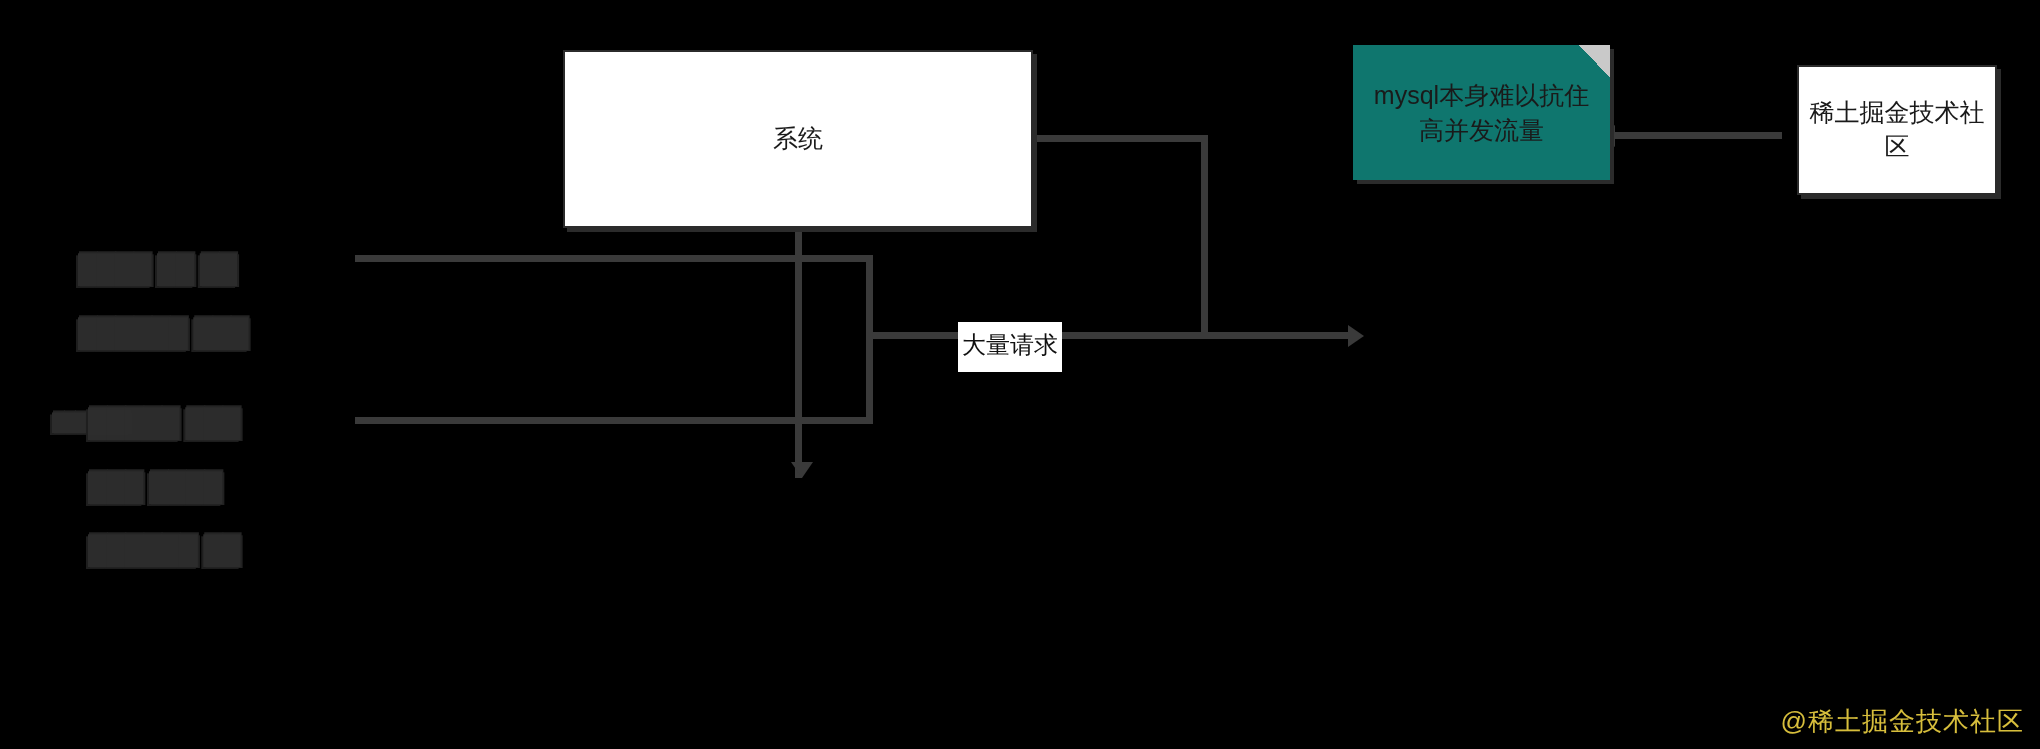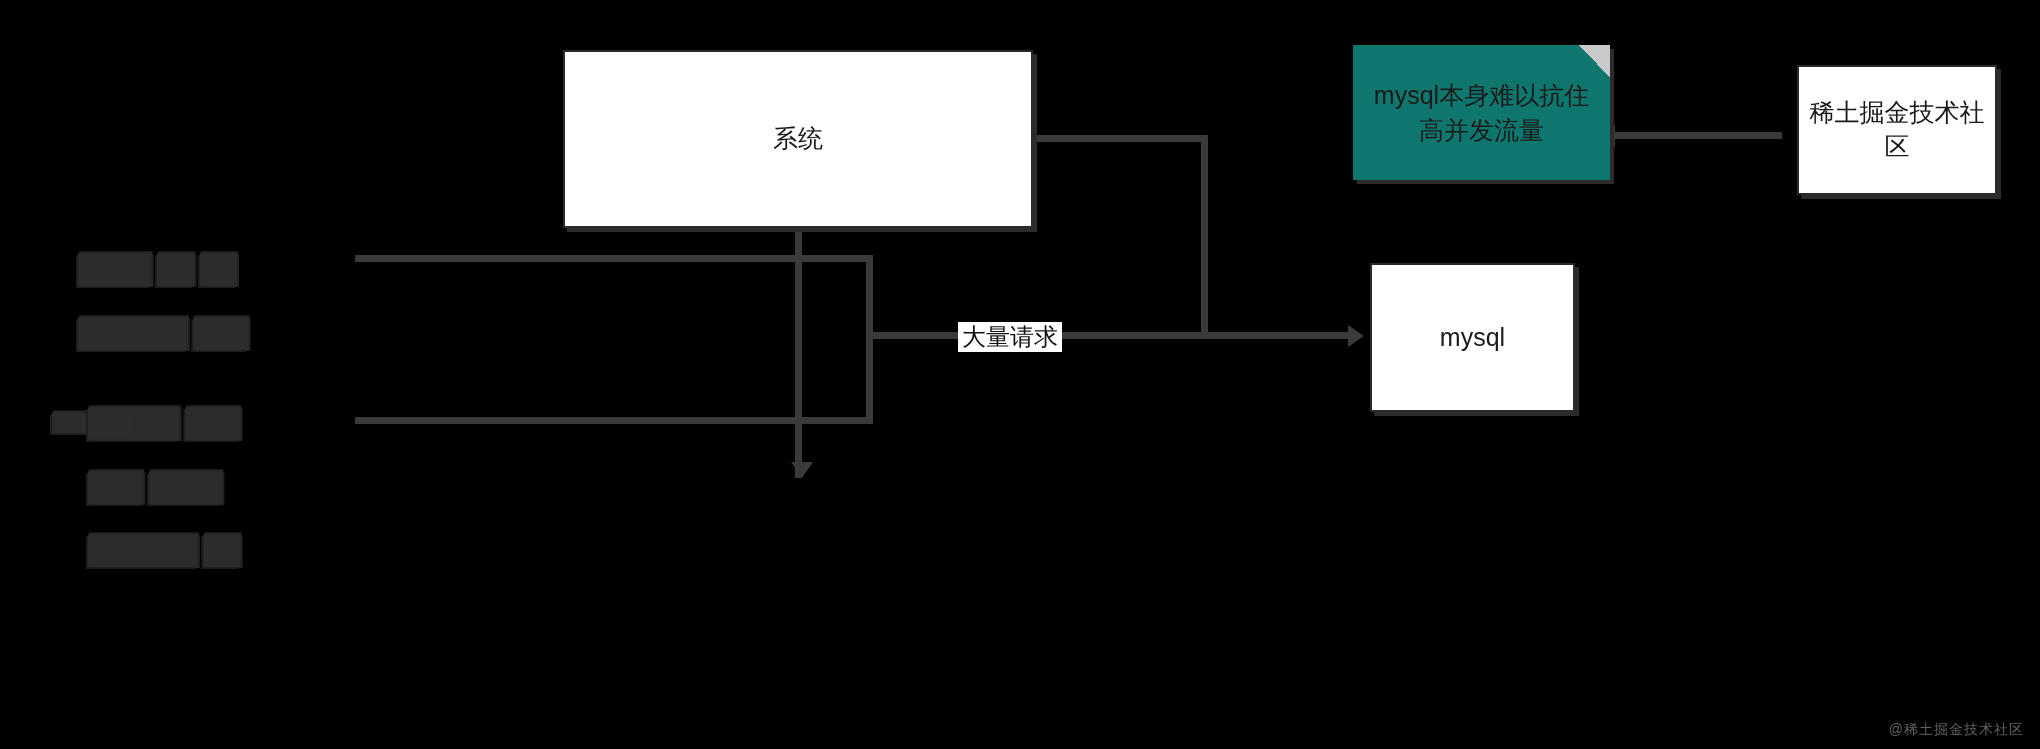--- a/index.html
+++ b/index.html
@@ -74,43 +74,44 @@
     border-top:16px solid #3a3a3a;
   }
 
   
   .edge-label{
     position:absolute;
     background:#ffffff;
     color:#111111;
     font-size:24px;
     line-height:1.15;
-    padding:1px 4px;
+    padding:11px 4px;
     white-space:nowrap;
+    font-family:Liberation Mono, monospace;
   }
 
   
   .redacted{
     position:absolute;
     color:#2e2e2e;
     font-size:27px;
     line-height:1.18;
     letter-spacing:-1px;
     text-align:left;
     white-space:pre-wrap;
     filter:blur(0.4px);
     text-shadow:2px 1px 0 #242424, -2px 2px 0 #1f1f1f, 1px -2px 0 #262626;
     opacity:.97;
   }
   .redacted .sub{font-size:17px;display:block;}
 
   
   #watermark{
     position:absolute;right:16px;bottom:10px;
-    color:#737373;font-size:14px;letter-spacing:1px;
+    color:#fde047;font-size:26px;letter-spacing:1px;
     opacity:.85;
   }
 </style>
 </head>
 <body>
 
 <div id="stage">
 
   <div class="ln hl" style="left:355px;top:255px;width:518px;"></div>
 
@@ -130,23 +131,20 @@
   <div class="arrow-r" style="left:1348px;top:325px;"></div>
 
   <div class="ln hl" style="left:1610px;top:132px;width:172px;"></div>
   <div class="arrow-l" style="left:1599px;top:125px;"></div>
 
   <div class="node" id="node-system">
     <span class="lbl">系统</span>
   </div>
 
 
-  <div class="node" id="node-mysql">
-    <span class="lbl">mysql</span>
-  </div>
 
   <div class="node" id="node-crash">
     <span class="lbl">稀土掘金技术社区</span>
   </div>
 
   <div id="note-mysql">
     <span class="fold"></span>
     <span class="lbl">mysql本身难以抗住高并发流量</span>
   </div>
 

